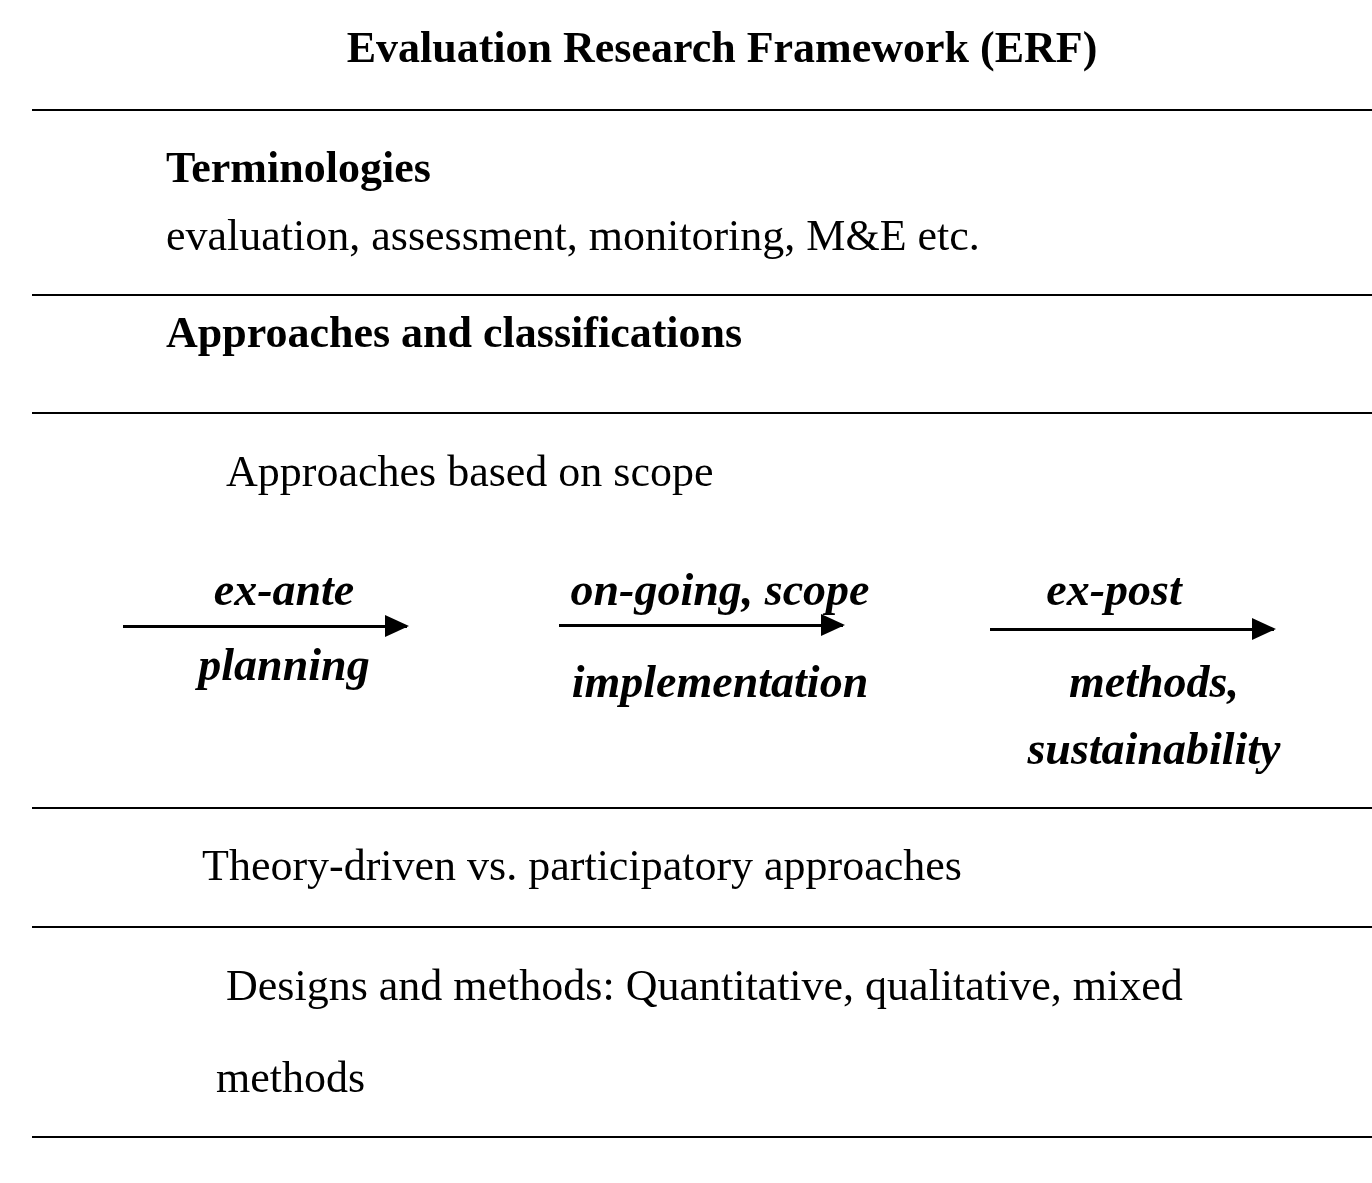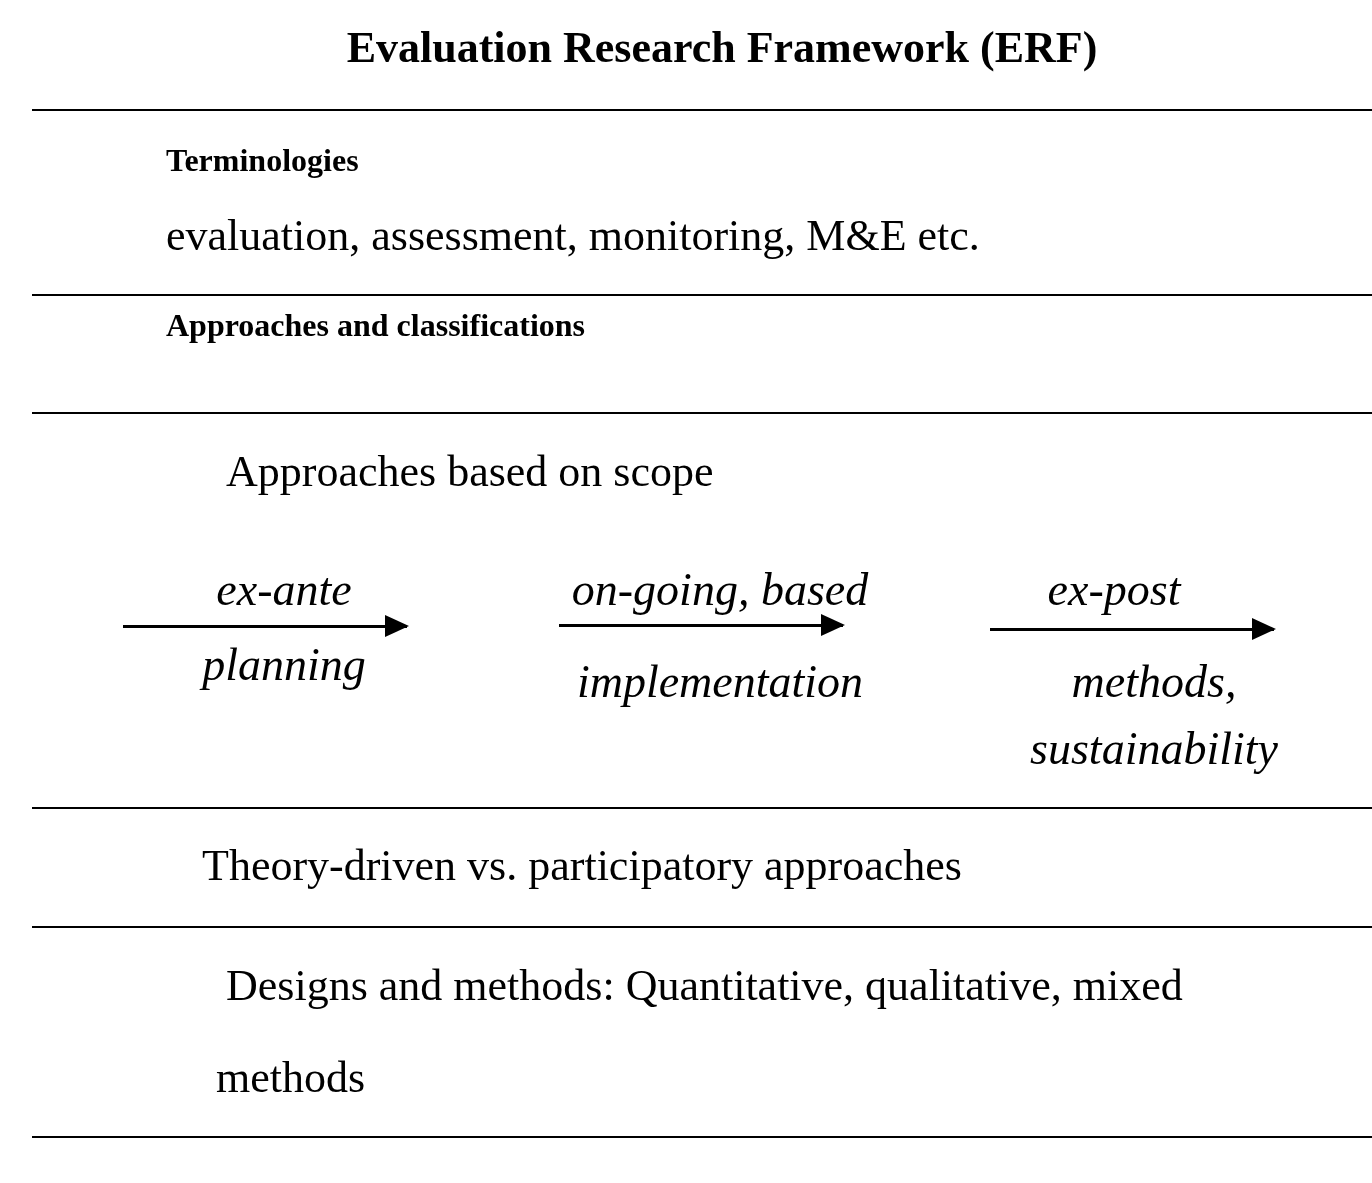--- a/index.html
+++ b/index.html
@@ -1,22 +1,22 @@
 <!DOCTYPE html>
 <html><head>
 <meta charset="utf-8">
 <style>
   html, body { margin:0; padding:0; background:#ffffff; }
   body { width:1372px; height:1183px; position:relative; font-family:"Liberation Serif", serif; color:#000; overflow:hidden; }
   .abs { position:absolute;padding-left:36px; }
   .title { left:0; width:1372px; top:22px; text-align:center; font-size:44px; font-weight:bold; }
   .rule { left:32px; width:1304px; height:2px; background:#000; }
-  .t-bold { font-size:32px; font-weight:bold; }
+  .t-bold { font-size:44px; font-weight:bold; }
   .t-reg { font-size:44px;text-align:right; }
-  .it { font-size:46px; font-style:italic; text-align:center; }
+  .it { font-size:46px; font-style:italic; text-align:center;font-weight:bold; }
   .arrow { height:3px; background:#000; }
   .arrow::after { content:""; position:absolute; right:-2px; top:-10px; border-left:24px solid #000; border-top:11px solid transparent; border-bottom:11px solid transparent; }
 </style>
 </head>
 <body>
 
 <div class="abs title">Evaluation Research Framework (ERF)</div>
 
 <div class="abs rule" style="top:109px"></div>
 
@@ -28,21 +28,21 @@
 <div class="abs t-bold" style="left:130px; top:307px">Approaches and classifications</div>
 
 <div class="abs rule" style="top:412px"></div>
 
 <div class="abs t-reg" style="left:190px; top:446px">Approaches based on scope</div>
 
 <div class="abs it" style="left:98px; width:300px; top:563px">ex-ante</div>
 <div class="abs arrow" style="left:123px; width:248px; top:625px"></div>
 <div class="abs it" style="left:98px; width:300px; top:638px">planning</div>
 
-<div class="abs it" style="left:484px; width:400px; top:563px">on-going, based</div>
+<div class="abs it" style="left:484px; width:400px; top:563px">on-going, scope</div>
 <div class="abs arrow" style="left:559px; width:248px; top:624px"></div>
 <div class="abs it" style="left:484px; width:400px; top:655px">implementation</div>
 
 <div class="abs it" style="left:928px; width:300px; top:563px">ex-post</div>
 <div class="abs arrow" style="left:990px; width:248px; top:628px"></div>
 <div class="abs it" style="left:968px; width:300px; top:655px">methods,</div>
 <div class="abs it" style="left:968px; width:300px; top:722px">sustainability</div>
 
 <div class="abs rule" style="top:807px"></div>
 

